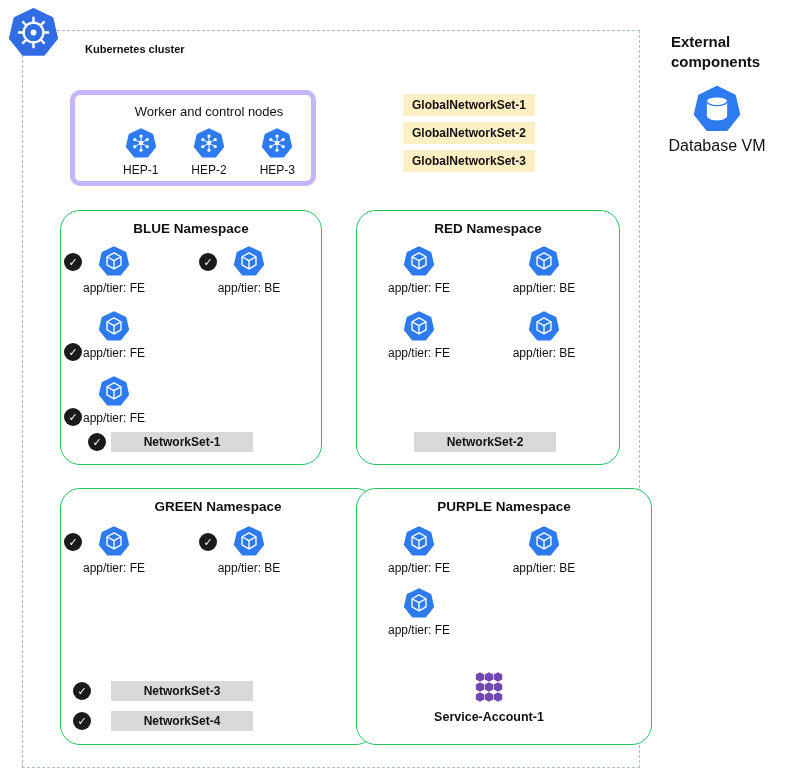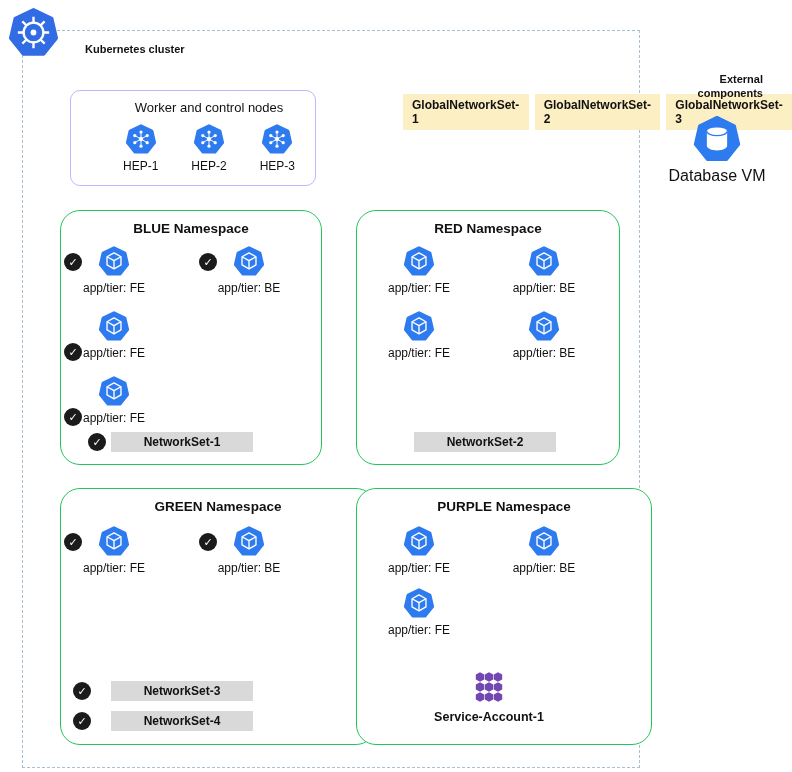--- a/index.html
+++ b/index.html
@@ -4,32 +4,32 @@
 <style>
   * { margin:0; padding:0; box-sizing:border-box; }
   body { font-family:"Liberation Sans","DejaVu Sans",sans-serif; background:#ffffff; color:#111; }
   .canvas { position:relative; width:792px; height:772px; background:#fff; overflow:hidden; }
   .abs { position:absolute; }
 
   .cluster-border { left:22px; top:30px; width:618px; height:738px; border:1.5px dashed #A9BFCE; }
   .cluster-title { left:85px; top:43px; font-size:11px; font-weight:bold; }
   .logo-icon { left:6px; top:5px; width:55px; height:55px; }
 
-  .nodes-panel { left:70px; top:90px; width:246px; height:96px; border:1px solid #c4b5fd; border-radius:10px; background:#fff;padding-left:32px; }
+  .nodes-panel { left:70px; top:90px; width:246px; height:96px; border:5px solid #c4b5fd; border-radius:10px; background:#fff;padding-left:32px; }
   .nodes-title { width:100%; text-align:center; margin-top:9px; font-size:13px; }
   .nodes-row { display:flex; justify-content:center; gap:33px; margin-top:7px; }
   .node-unit { display:flex; flex-direction:column; align-items:center; }
   .node-icon { width:34px; height:34px; }
   .node-label { font-size:12px; margin-top:3px; }
 
-  .gns-list { left:403px; top:94px; display:flex; gap:6px; align-items:flex-start; }
+  .gns-list { left:403px; top:94px; display:flex; flex-direction:column; gap:6px; align-items:flex-start; }
   .gns-chip { background:#FCEFC3; font-weight:bold; font-size:12px; padding:4px 9px; }
 
   .external { left:650px; top:32px; width:134px; display:flex; flex-direction:column; align-items:center; }
-  .external-title { font-size:11px; font-weight:bold; text-align:right; line-height:1.3; width:92px;margin-top:40px; }
+  .external-title { font-size:15px; font-weight:bold; text-align:left; line-height:1.3; width:92px; }
   .db-icon { width:52px; height:52px; margin-top:12px; }
   .db-label { font-size:16px; margin-top:2px; }
 
   .namespace { border:1px solid #22c55e; border-radius:20px; background:#fff; }
   .ns-title { width:100%; text-align:center; margin-top:10px; font-size:13.5px; font-weight:bold; }
 
   .pod-unit { position:absolute; width:90px; display:flex; flex-direction:column; align-items:center; }
   .pod-icon { width:34px; height:34px; }
   .pod-label { font-size:12px; margin-top:3px; white-space:nowrap; }
 

